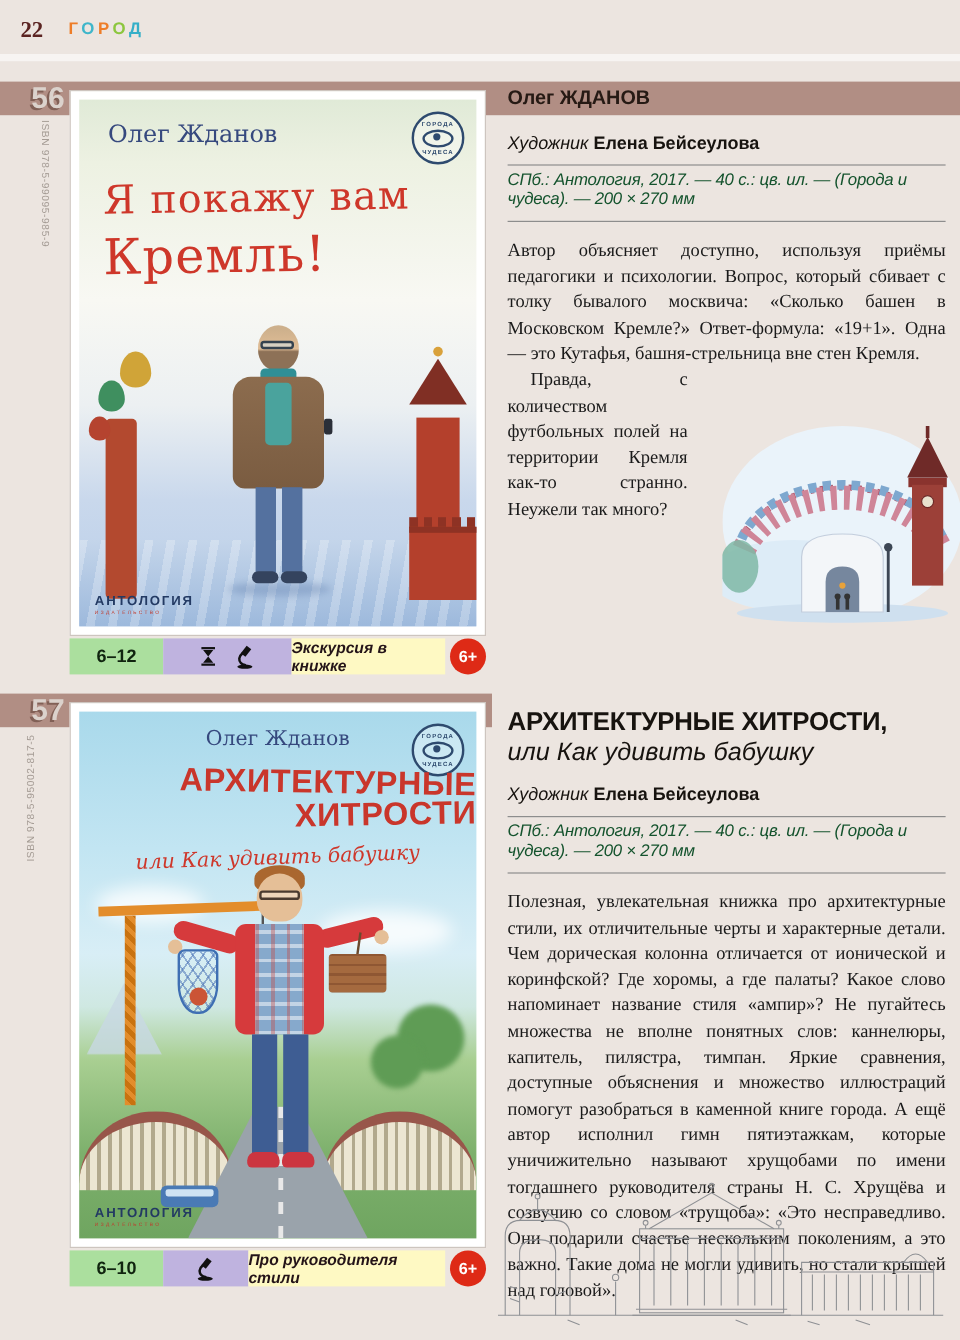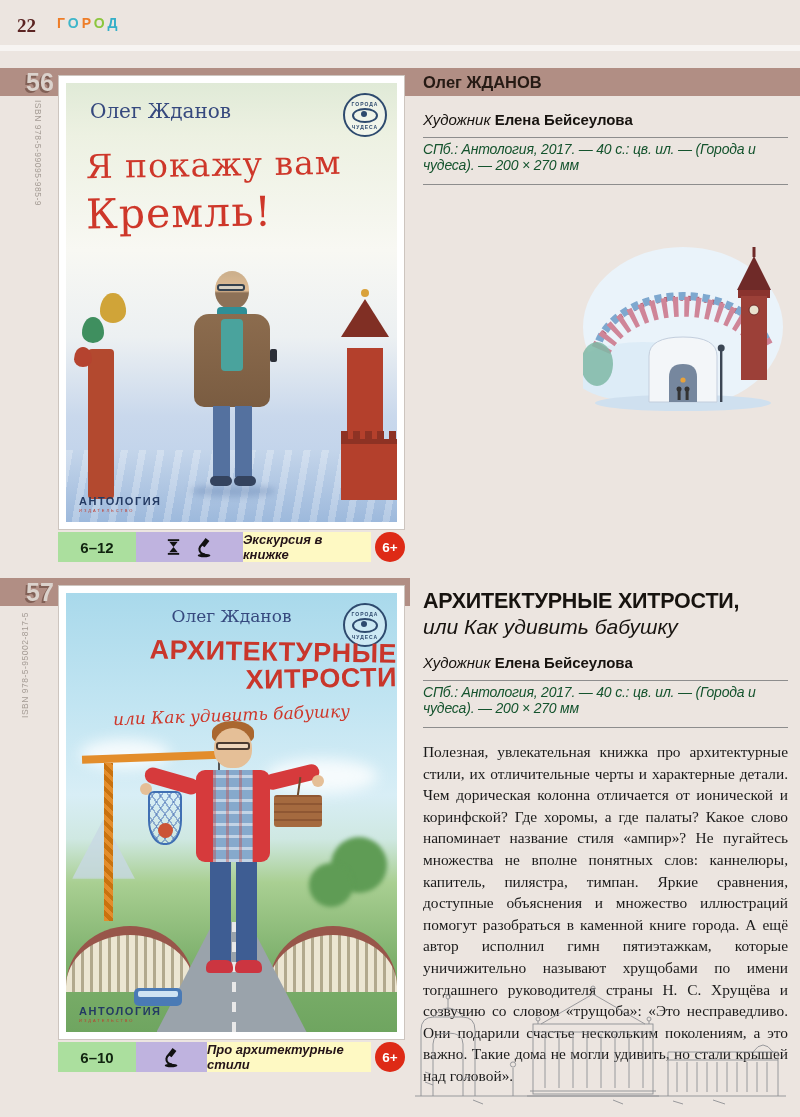--- a/index.html
+++ b/index.html
@@ -225,20 +225,21 @@
 
   <div class="col" id="col56">
     <div class="artist-line">
       <span class="artist-label">Художник</span>
       <span class="artist-name">Елена Бейсеулова</span>
     </div>
     <hr class="rule">
     <div class="imprint">СПб.: Антология, 2017. — 40 с.: цв. ил. — (Города и чудеса). — 200 × 270 мм</div>
     <hr class="rule">
     <div class="body">
+      <p><span>Автор объясняет доступно, используя приёмы педагогики и психологии. Вопрос, который сбивает с толку бывалого москвича: «Сколько башен в Московском Кремле?» Ответ-формула: «19+1». Одна — это Кутафья, башня-стрельница вне стен Кремля.</span></p>
       <p><span class="kutafya">
         <svg width="205" height="170" viewBox="0 0 205 170">
           <ellipse cx="100" cy="85" rx="100" ry="80" fill="#eaf3fa"></ellipse>
           <ellipse cx="60" cy="130" rx="72" ry="30" fill="#ddecf7"></ellipse>
           <ellipse cx="100" cy="161" rx="88" ry="8" fill="#cfe0ef"></ellipse>
           <path d="M20 92 A90 66 0 0 1 180 92" fill="none" stroke="#b0566a" stroke-width="5" stroke-dasharray="3 5"></path>
           <path d="M16 99 A88 64 0 0 1 184 99" fill="none" stroke="#7ea8cf" stroke-width="8" stroke-dasharray="7 5"></path>
           <path d="M18 108 A86 62 0 0 1 182 108" fill="none" stroke="#cf8598" stroke-width="20" stroke-dasharray="5 6"></path>
           <ellipse cx="14" cy="122" rx="16" ry="22" fill="#7fb9a6" opacity=".85"></ellipse>
           <path d="M66 160 v-46 q0 -19 34 -19 q34 0 34 19 v46 z" fill="#f3f6f9" stroke="#c3cedd"></path>
@@ -250,20 +251,21 @@
           <rect x="169.5" y="5" width="3" height="10" fill="#6f2a28"></rect>
           <circle cx="171" cy="68" r="5" fill="#e9e2cf" stroke="#6f2a28"></circle>
           <rect x="137" y="108" width="2.4" height="52" fill="#3c4654"></rect>
           <circle cx="138.2" cy="106" r="3.5" fill="#3c4654"></circle>
           <circle cx="96" cy="147" r="2.5" fill="#333"></circle>
               <rect x="94.6" y="149" width="3" height="9" fill="#333"></rect>
           <circle cx="104" cy="147" r="2.5" fill="#333"></circle>
               <rect x="102.6" y="149" width="3" height="9" fill="#333"></rect>
         </svg>
       </span></p>
+      <p><span>Правда, с количеством футбольных полей на территории Кремля как-то странно. Неужели так много?</span></p>
     </div>
   </div>
 
   <div class="band" id="band57"></div>
   <div class="entry-num" id="num57">57</div>
   <div class="isbn" id="isbn57">ISBN 978-5-95002-817-5</div>
 
   <div class="cover" id="cover2">
     <div class="cover-art" id="art2">
       <div class="cloud" style="left:14px;top:146px;width:90px;height:30px;"></div>
@@ -323,21 +325,21 @@
 
   <div id="row57">
     <div class="row-item age-green">6–10</div>
     <div class="row-item icon-purple">
       <svg width="21" height="24" viewBox="0 0 24 24">
         <path d="M13.2 1.8l4.4 3.4-5.6 7.2-4.4-3.4z" fill="#111"></path>
         <path d="M8.8 9.5c-3 2.4-3.6 6.4-1 9 1 1 2.2 1.5 3.8 1.7" fill="none" stroke="#111" stroke-width="2.4" stroke-linecap="round"></path>
         <ellipse cx="11.5" cy="21.8" rx="7.2" ry="2" fill="#111"></ellipse>
       </svg>
     </div>
-    <div class="row-item tag-pink">Про архитектурные стили</div>
+    <div class="row-item tag-pink">Про руководителя стили</div>
     <div class="rating">6+</div>
   </div>
 
   <div class="col" id="col57">
     <h1 class="book-title"><span>АРХИТЕКТУРНЫЕ ХИТРОСТИ,</span><span class="book-subtitle">или Как удивить бабушку</span></h1>
     <div class="artist-line">
       <span class="artist-label">Художник</span>
       <span class="artist-name">Елена Бейсеулова</span>
     </div>
     <hr class="rule">

